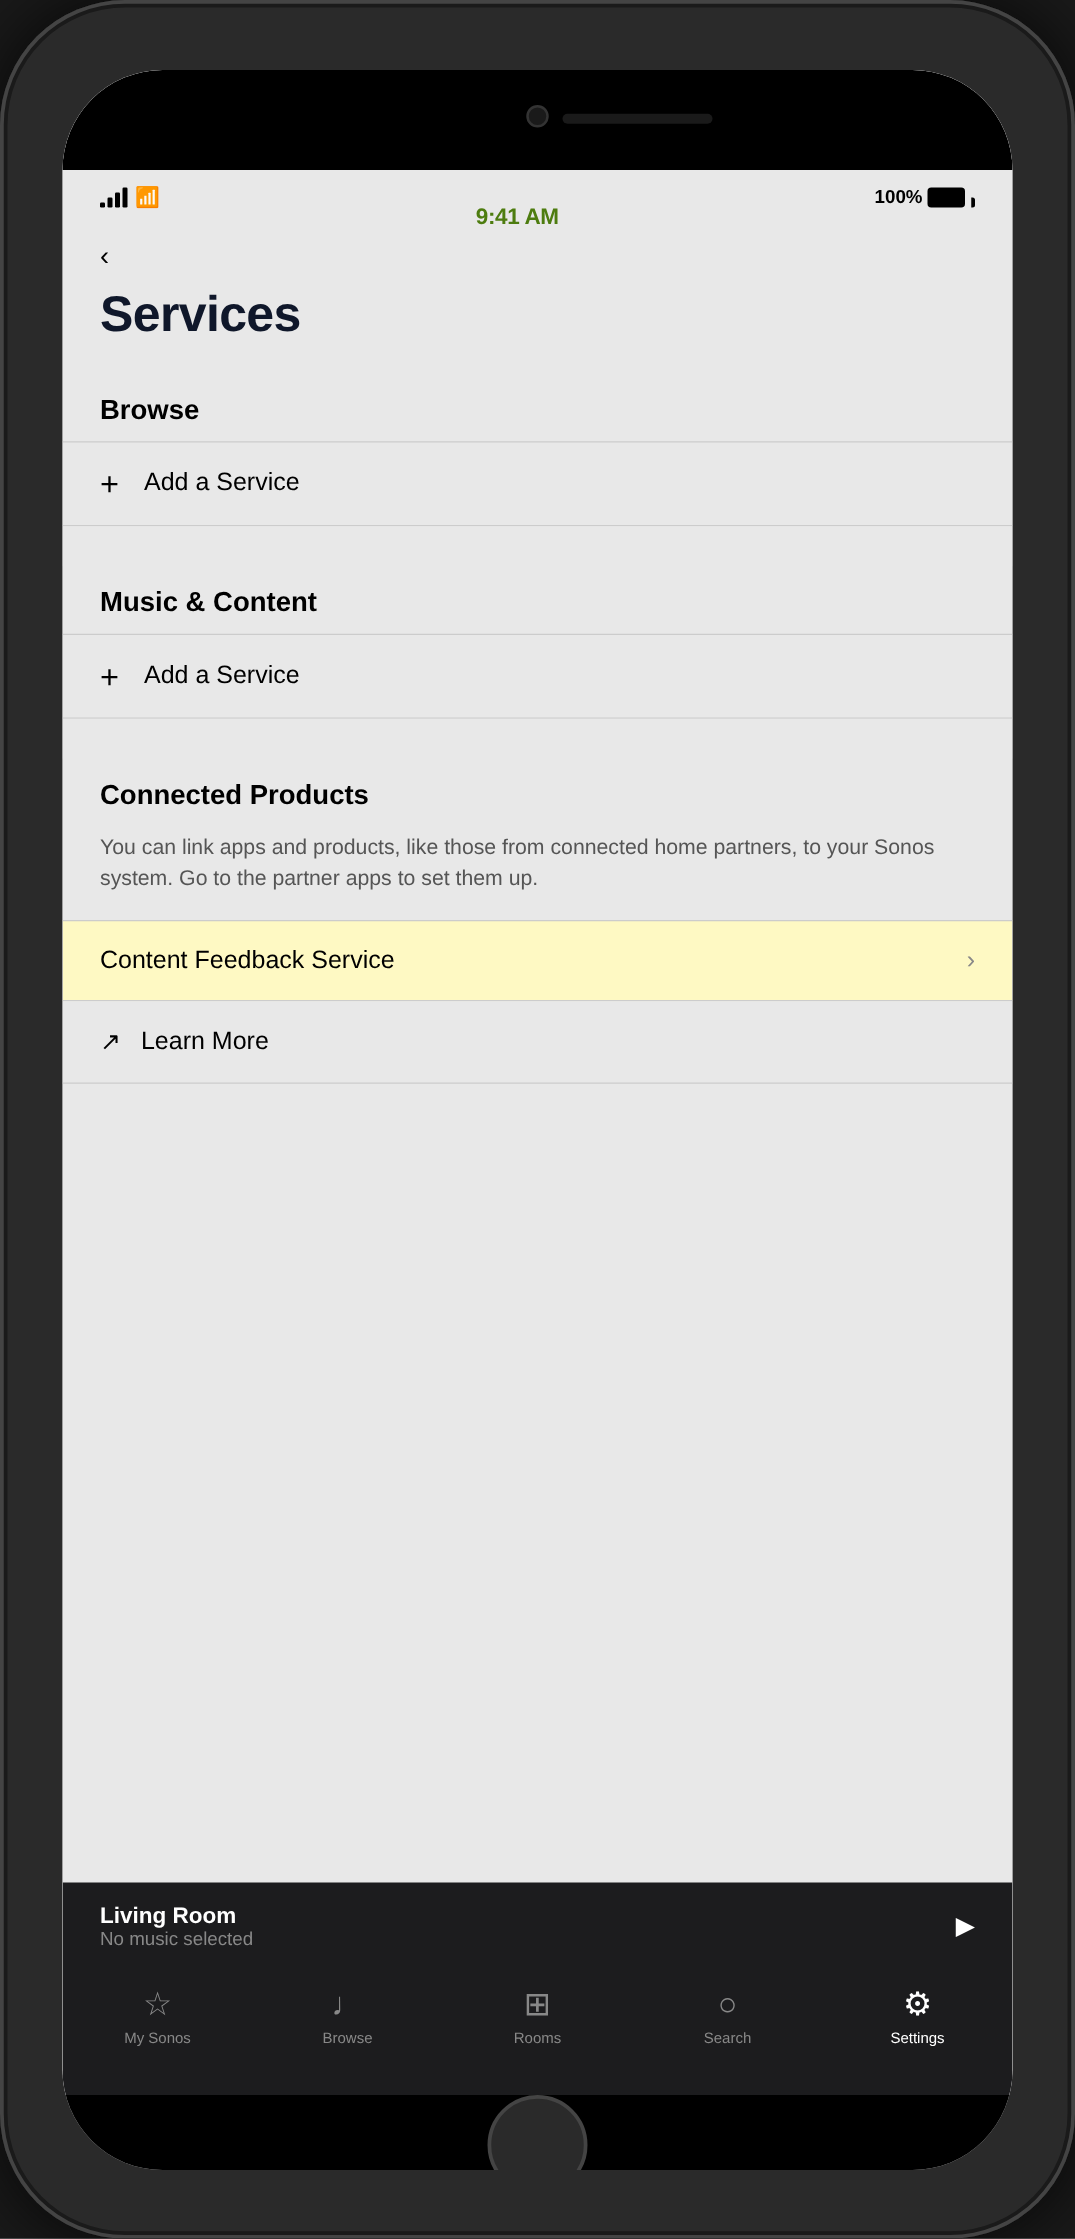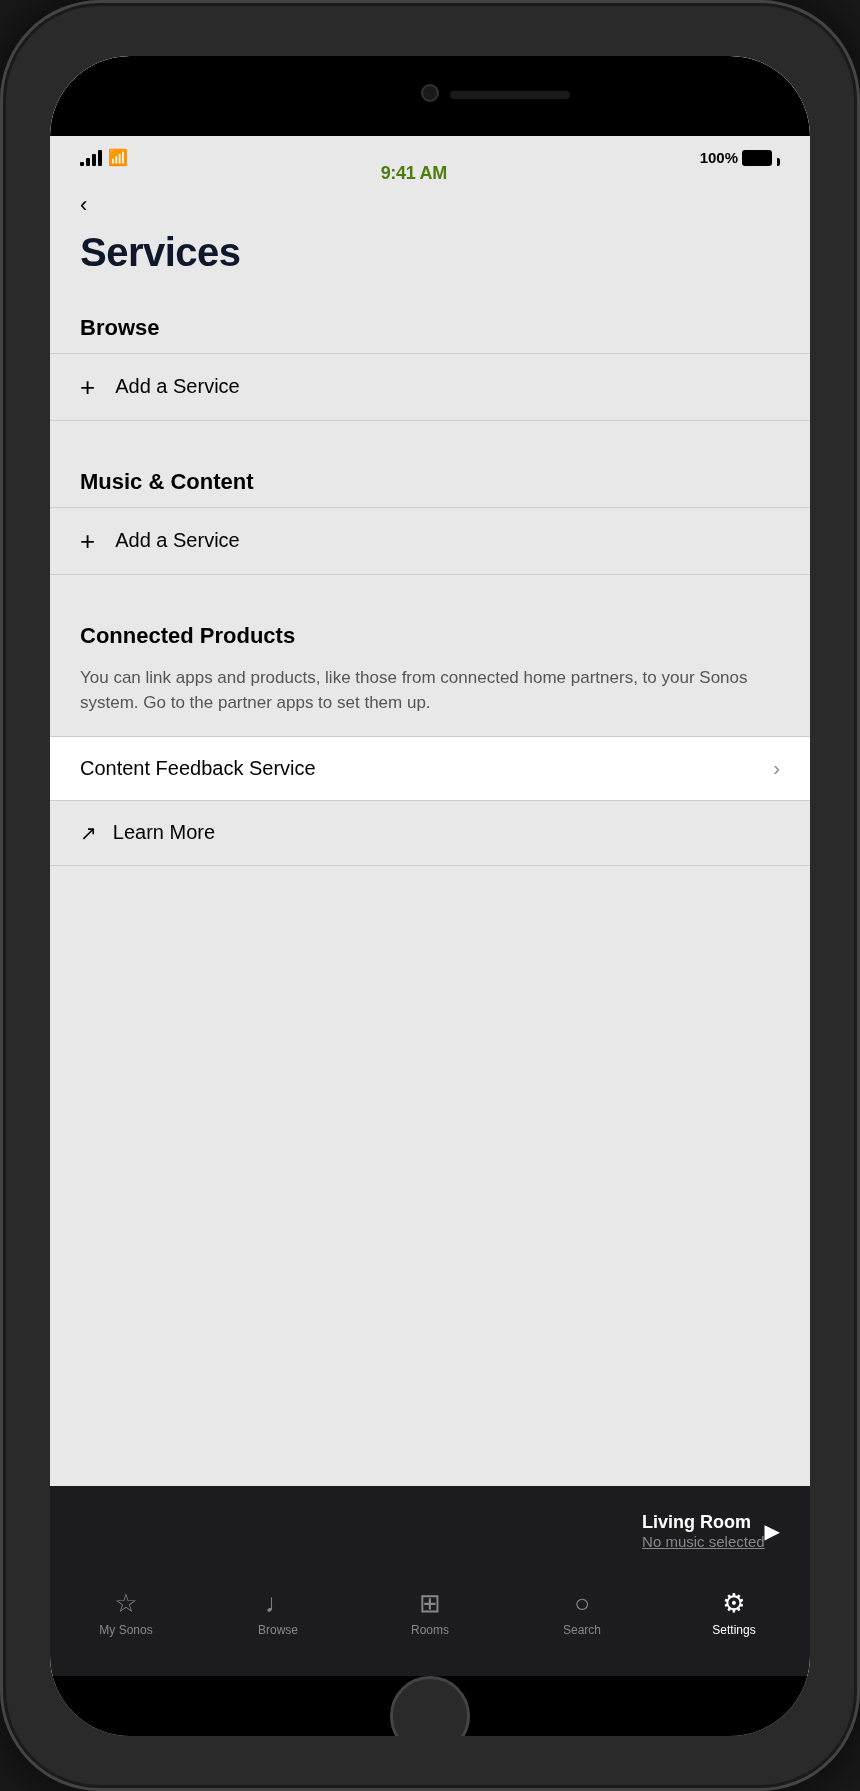--- a/index.html
+++ b/index.html
@@ -207,21 +207,21 @@
       color: #555;
       line-height: 1.5;
     }
 
     
     .feedback-row {
       display: flex;
       align-items: flex-start;
       justify-content: space-between;
       padding: 20px 30px;
-      background: #ffffff;
+      background: #fef9c3;
       border-top: 1px solid #ccc;
       border-bottom: 1px solid #ccc;
       cursor: pointer;
     }
 
     .feedback-label {
       font-size: 20px;
       color: #000;
     }
 
@@ -247,42 +247,41 @@
     }
 
     .learn-label {
       font-size: 20px;
       color: #000;
     }
 
     
     .now-playing {
       background: #1c1c1e;
-      padding: 26px 30px;
-      display: flex;
-      align-items: center;
-      justify-content: flex-end;
+      padding: 16px 30px;
+      display: flex;
+      align-items: center;
+      justify-content: space-between;
       flex-shrink: 0;
     }
 
     .now-playing-info {
       display: flex;
       flex-direction: column;
     }
 
     .now-playing-room {
       font-size: 18px;
       font-weight: 700;
       color: #fff;
     }
 
     .now-playing-track {
       font-size: 15px;
       color: #888;
-      text-decoration: underline;
     }
 
     .play-icon {
       font-size: 20px;
       color: #fff;
     }
 
     
     .tab-bar {
       background: #1c1c1e;

